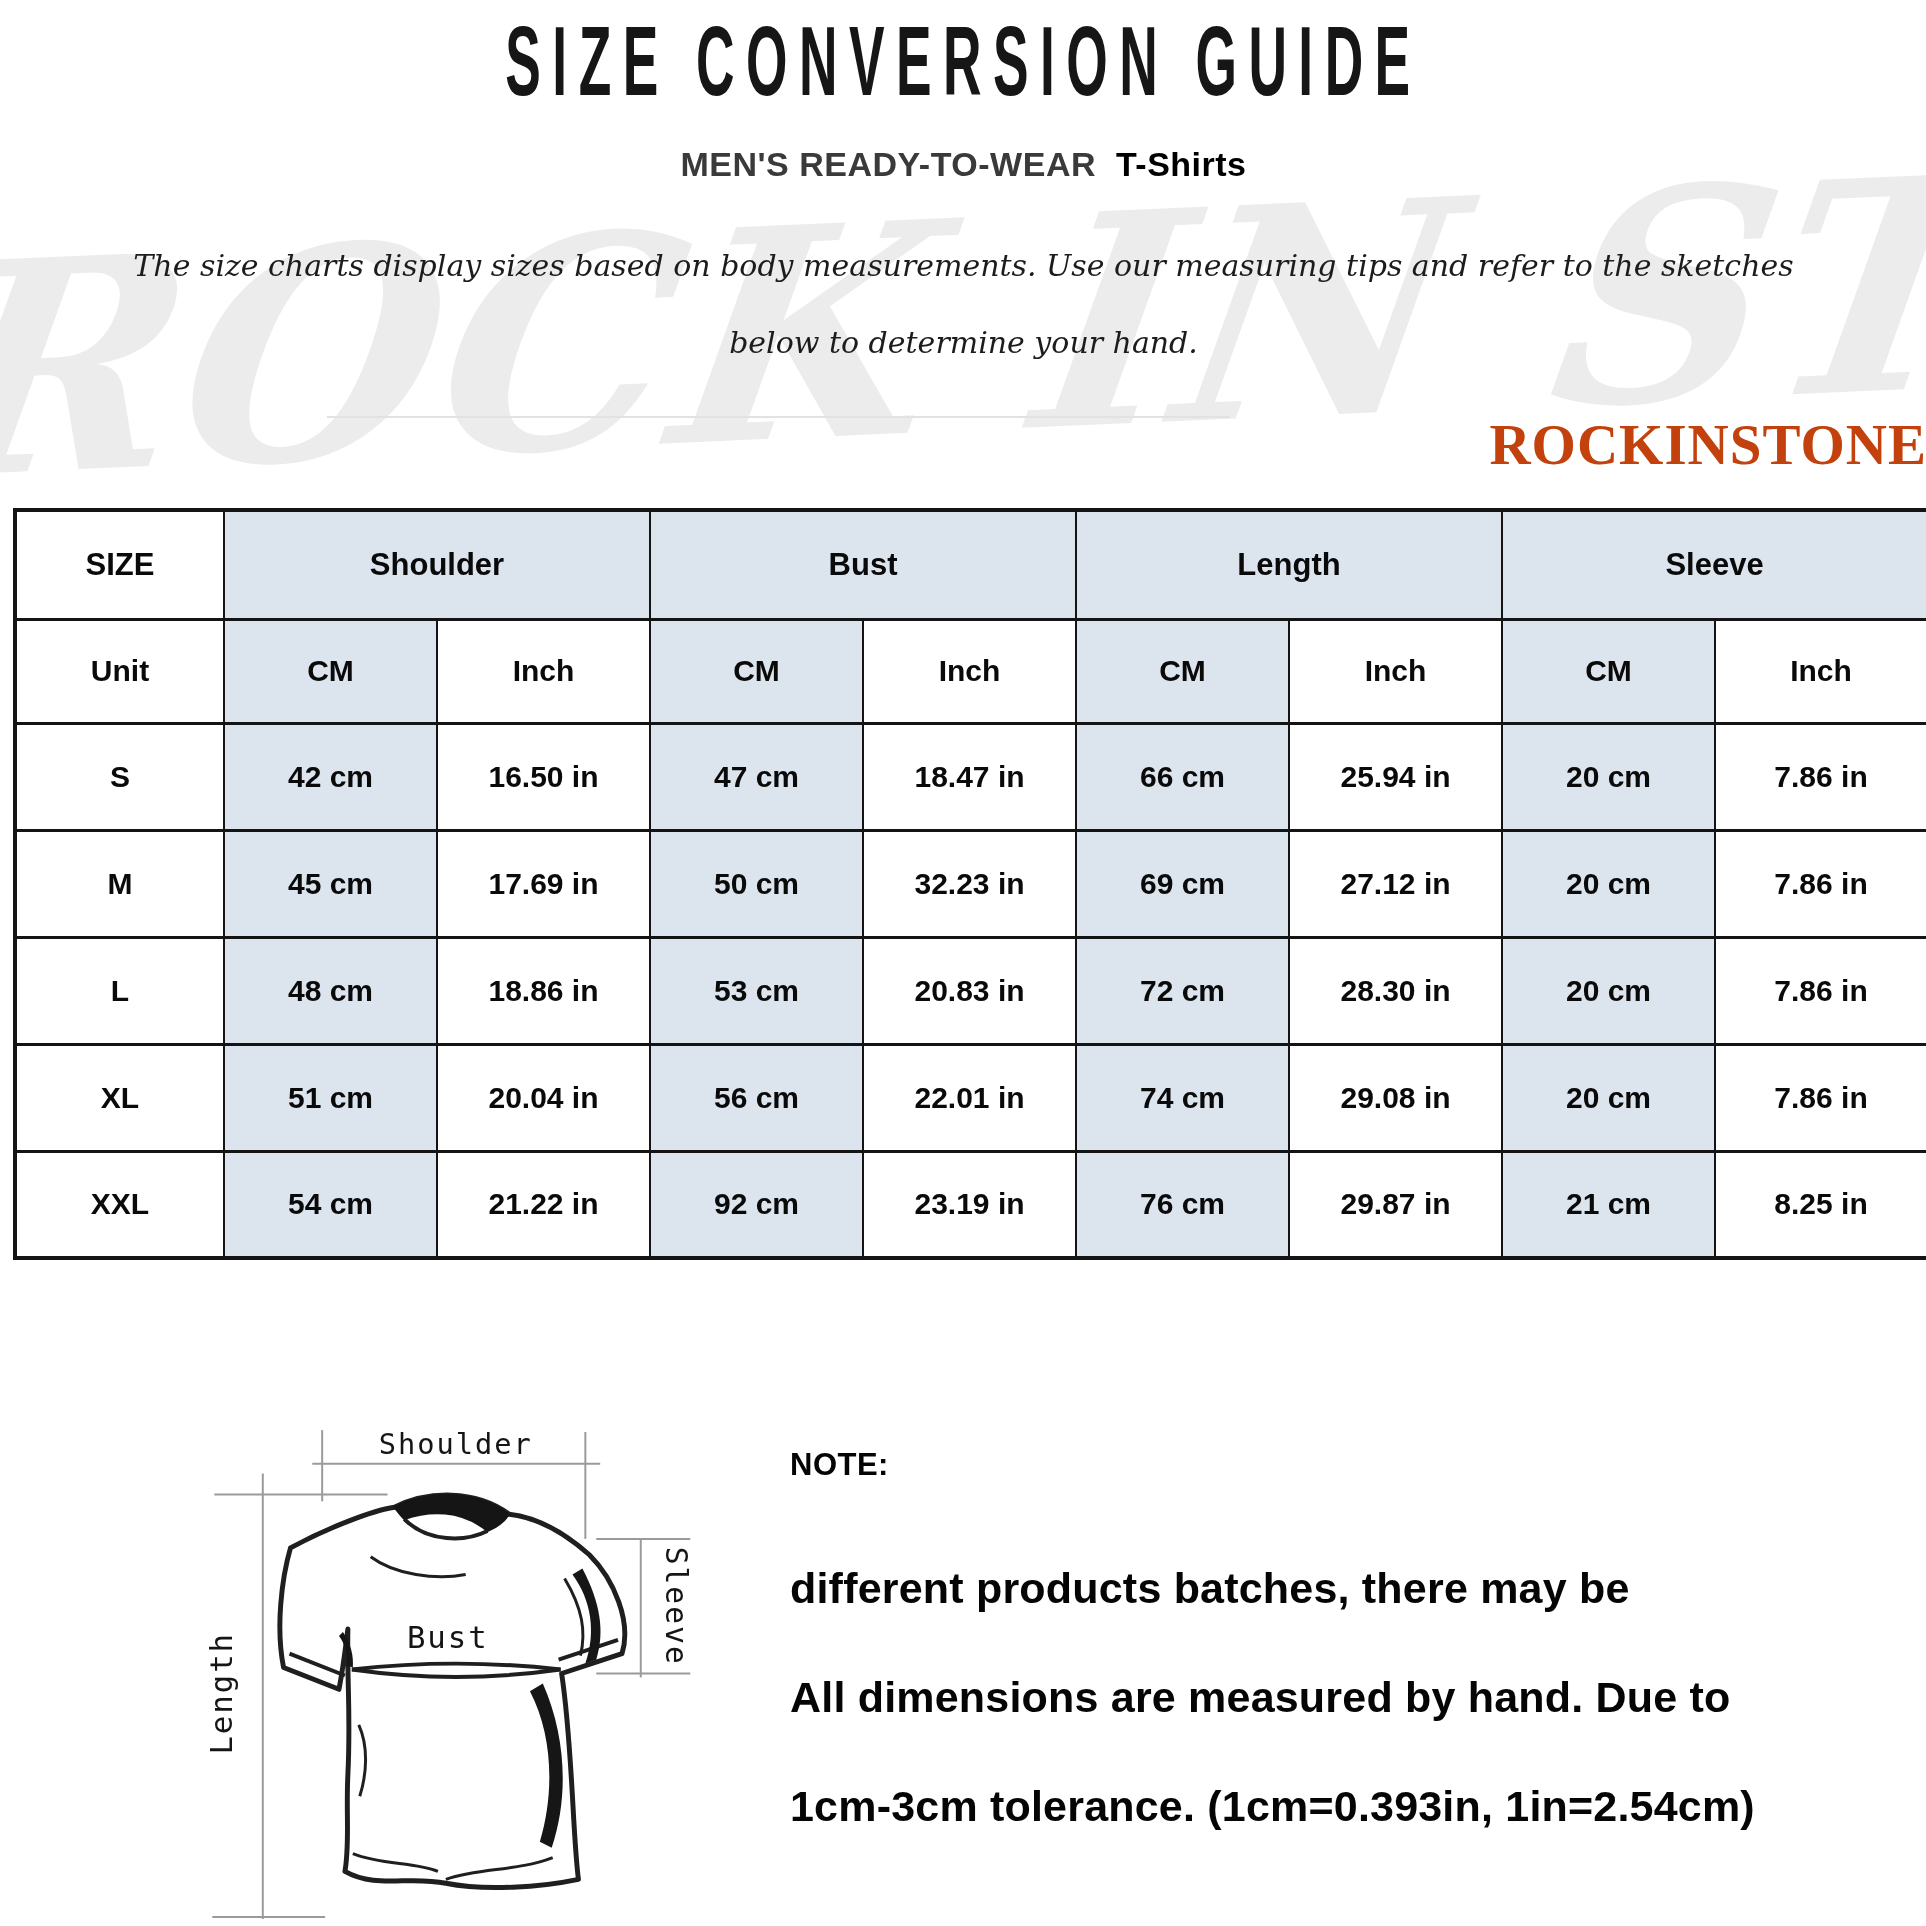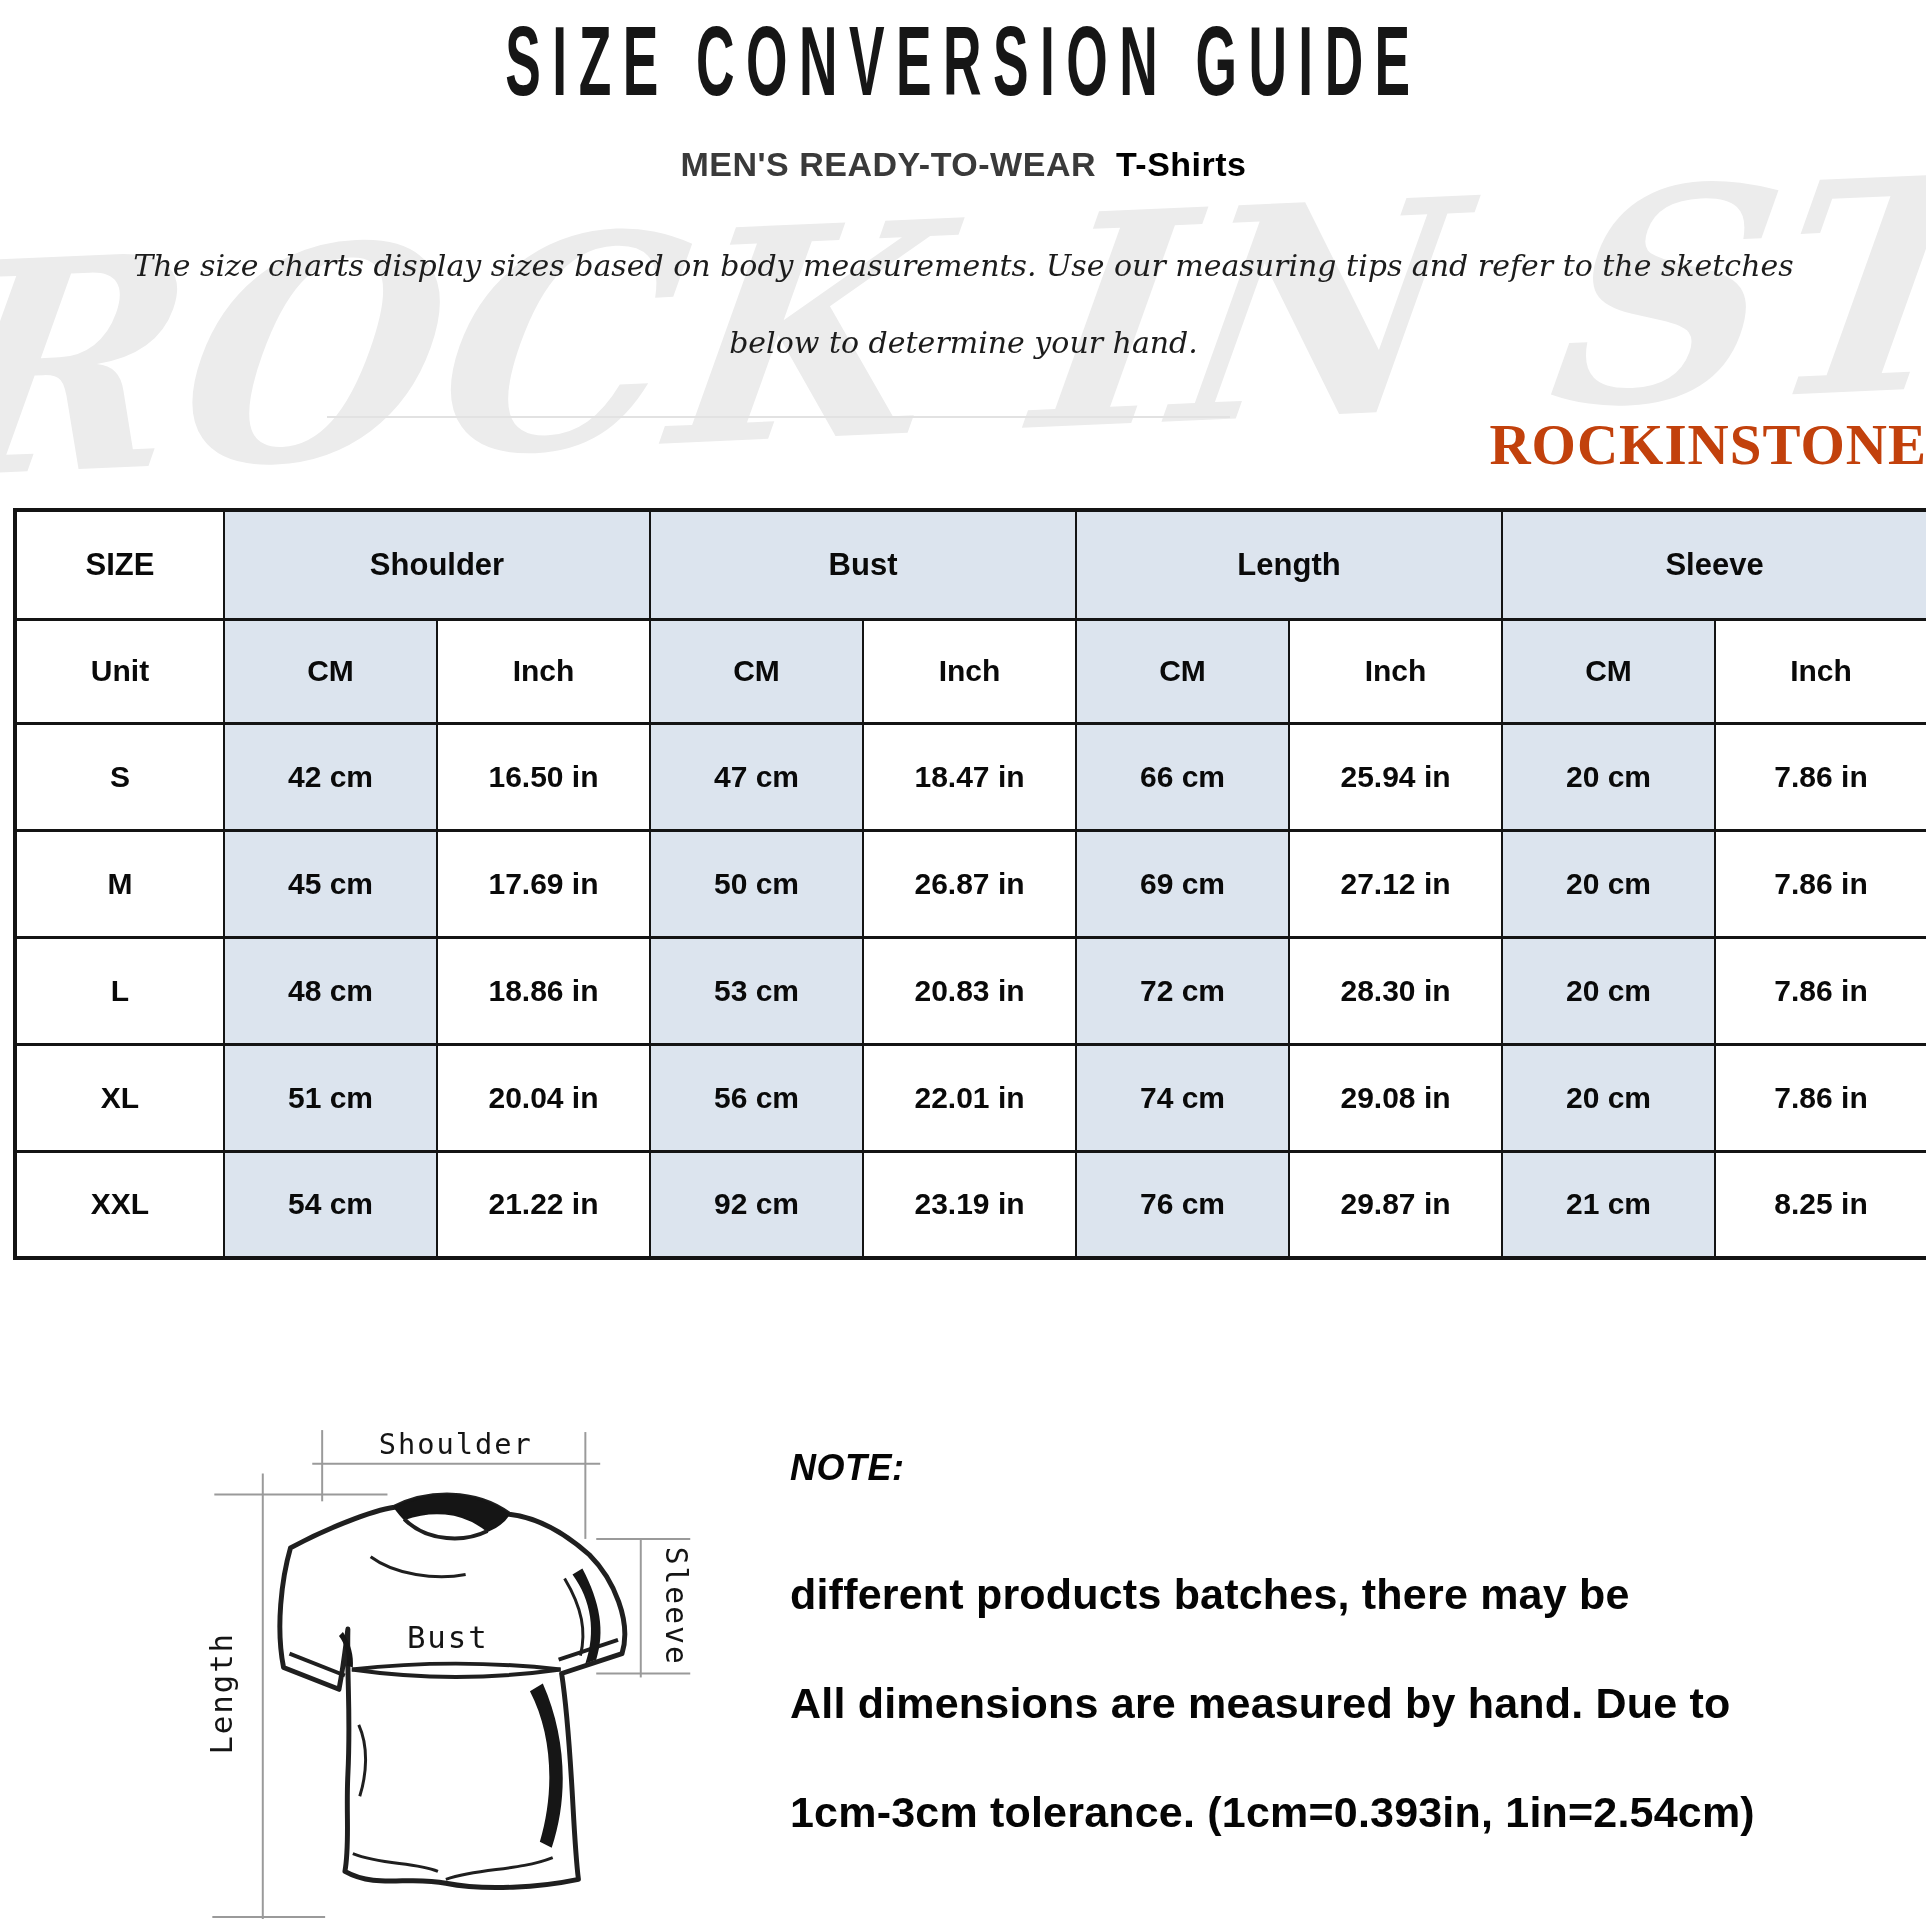--- a/index.html
+++ b/index.html
@@ -67,21 +67,21 @@
   .shirt-svg text {
     font-family:"DejaVu Sans Mono", monospace;
     fill:#151515; letter-spacing:2px;
   }
   
   .note {
     position:absolute; left:790px; top:1447px; width:1134px;
     font-family:"Liberation Sans", sans-serif; font-weight:700; color:#050505;
     z-index:4;
   }
-  .note-h { font-size:36px; margin-bottom:51px; letter-spacing:0.5px;font-style:italic; }
+  .note-h { font-size:31px; margin-bottom:51px; letter-spacing:0.5px; }
   .note-l { font-size:43px; line-height:109px; white-space:nowrap; letter-spacing:0.2px; }
 </style>
 </head>
 <body>
 
 <div class="canvas">
 
   <div class="watermark">ROCK IN STONE</div>
 
   <h1 class="title">SIZE CONVERSION GUIDE</h1>
@@ -137,21 +137,21 @@
         <td class="blue">66 cm</td>
         <td>25.94 in</td>
         <td class="blue">20 cm</td>
         <td>7.86 in</td>
       </tr>
       <tr class="data-row">
         <td>M</td>
         <td class="blue">45 cm</td>
         <td>17.69 in</td>
         <td class="blue">50 cm</td>
-        <td>26.87 in</td>
+        <td>32.23 in</td>
         <td class="blue">69 cm</td>
         <td>27.12 in</td>
         <td class="blue">20 cm</td>
         <td>7.86 in</td>
       </tr>
       <tr class="data-row">
         <td>L</td>
         <td class="blue">48 cm</td>
         <td>18.86 in</td>
         <td class="blue">53 cm</td>

